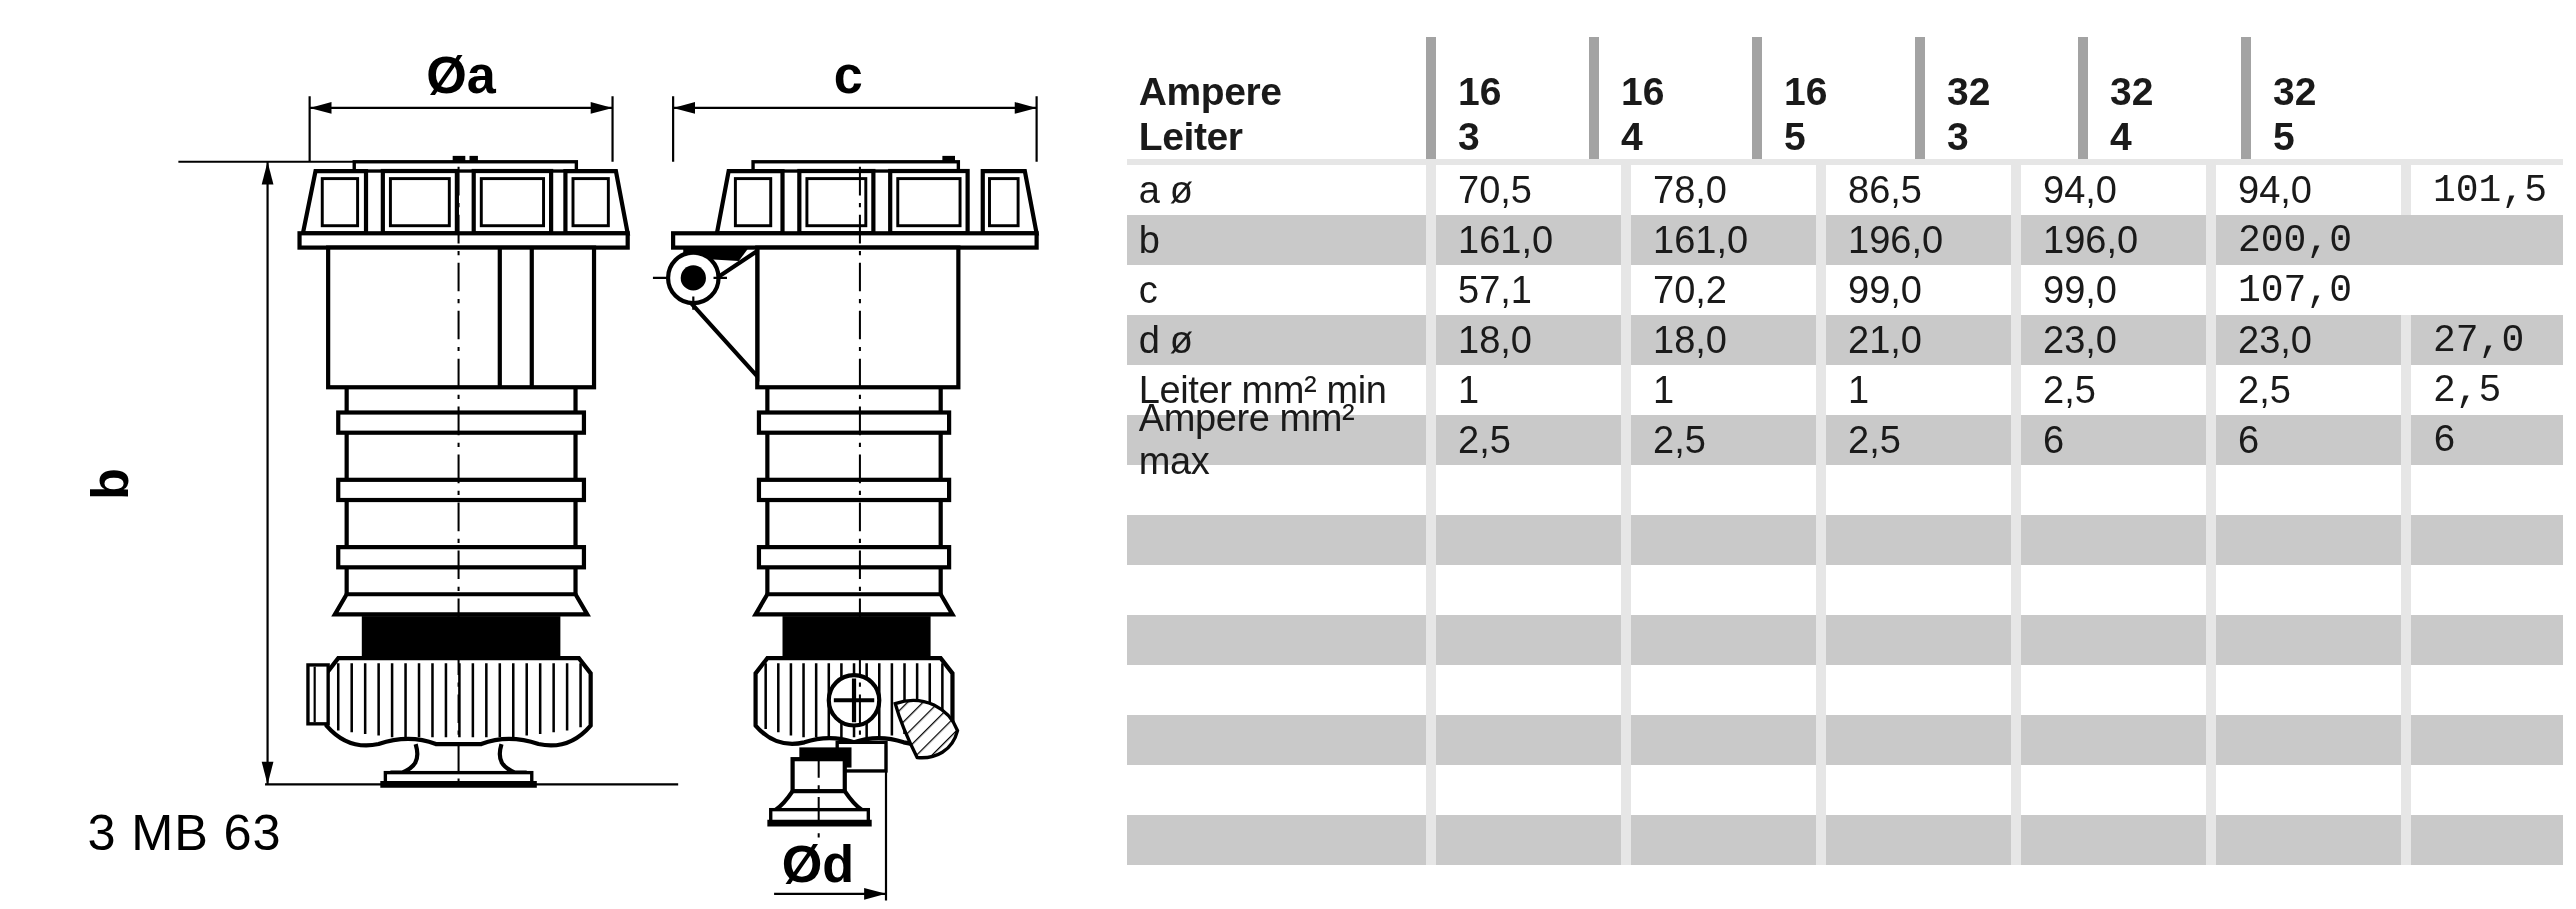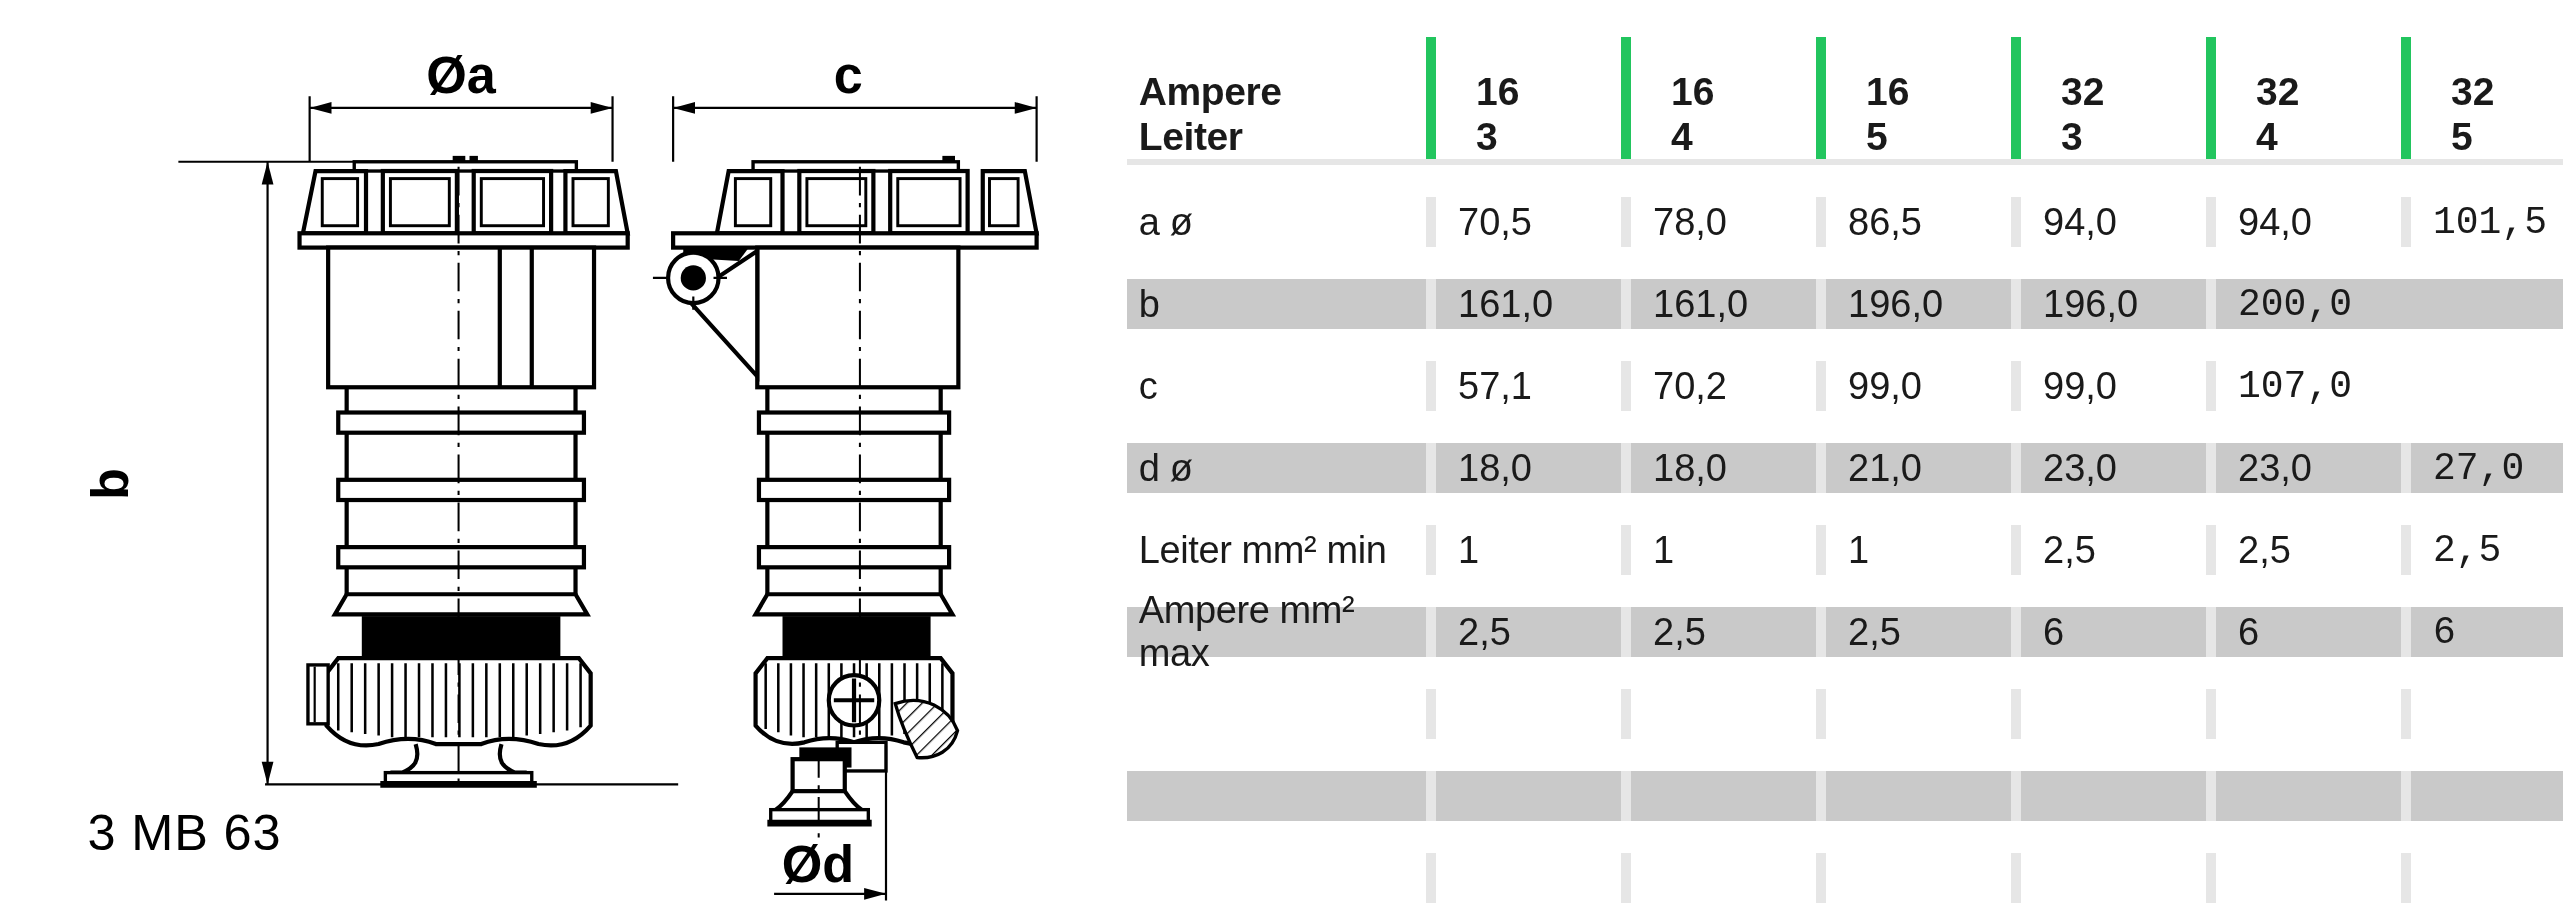--- a/index.html
+++ b/index.html
@@ -14,25 +14,25 @@
   .ol3  {fill:none;stroke:#000;stroke-width:3.5;}
   .nf   {fill:none;stroke:#000;stroke-width:5;}
   .thin {fill:none;stroke:#000;stroke-width:2.6;}
   .cl   {fill:none;stroke:#000;stroke-width:2.4;stroke-dasharray:34 9 5 9;}
   .blk  {fill:#000;stroke:none;}
   .knurl{fill:none;stroke:#000;stroke-width:3;}
   text.dim{font-family:"Liberation Sans",sans-serif;font-size:62px;font-weight:bold;fill:#000;}
   text.model{font-family:"Liberation Sans",sans-serif;font-size:60px;font-weight:normal;fill:#000;letter-spacing:1px;}
   
   .dim-table{position:absolute;left:1127px;top:37px;width:1436px;}
-  .trow{display:flex;width:1436px;height:50px;box-sizing:border-box;margin-top:32px;}
+  .trow{display:flex;width:1436px;height:50px;box-sizing:border-box;}
   .trow.gray{background:#c9c9c9;}
   .thead{display:flex;width:1436px;height:128px;box-sizing:border-box;border-bottom:6.7px solid #e6e6e6;font-weight:bold;}
   .hcell-label{width:299px;box-sizing:border-box;padding:32px 0 0 11.8px;font-size:39px;line-height:45px;letter-spacing:-0.4px;}
-  .hcell-val{width:195px;box-sizing:border-box;border-left:10px solid #22c55e;padding:32px 0 0 40px;font-size:39px;line-height:45px;}
+  .hcell-val{width:163px;box-sizing:border-box;border-left:10px solid #a3a3a3;padding:32px 0 0 22px;font-size:39px;line-height:45px;}
   .hcell-val.last{width:auto;flex:1;}
   .cell-label{width:299px;box-sizing:border-box;padding-left:11.8px;display:flex;align-items:center;font-size:38px;letter-spacing:-0.4px;}
   .cell-val{width:195px;box-sizing:border-box;border-left:10px solid #e6e6e6;padding-left:22px;display:flex;align-items:center;font-size:38px;}
   .cell-val.last{width:auto;flex:1;font-family:Liberation Mono, monospace;}
   .hline{display:block;}
 </style>
 </head>
 <body>
 
 <svg class="drawing-area" viewBox="0 0 1280 1081" xmlns="http://www.w3.org/2000/svg">

